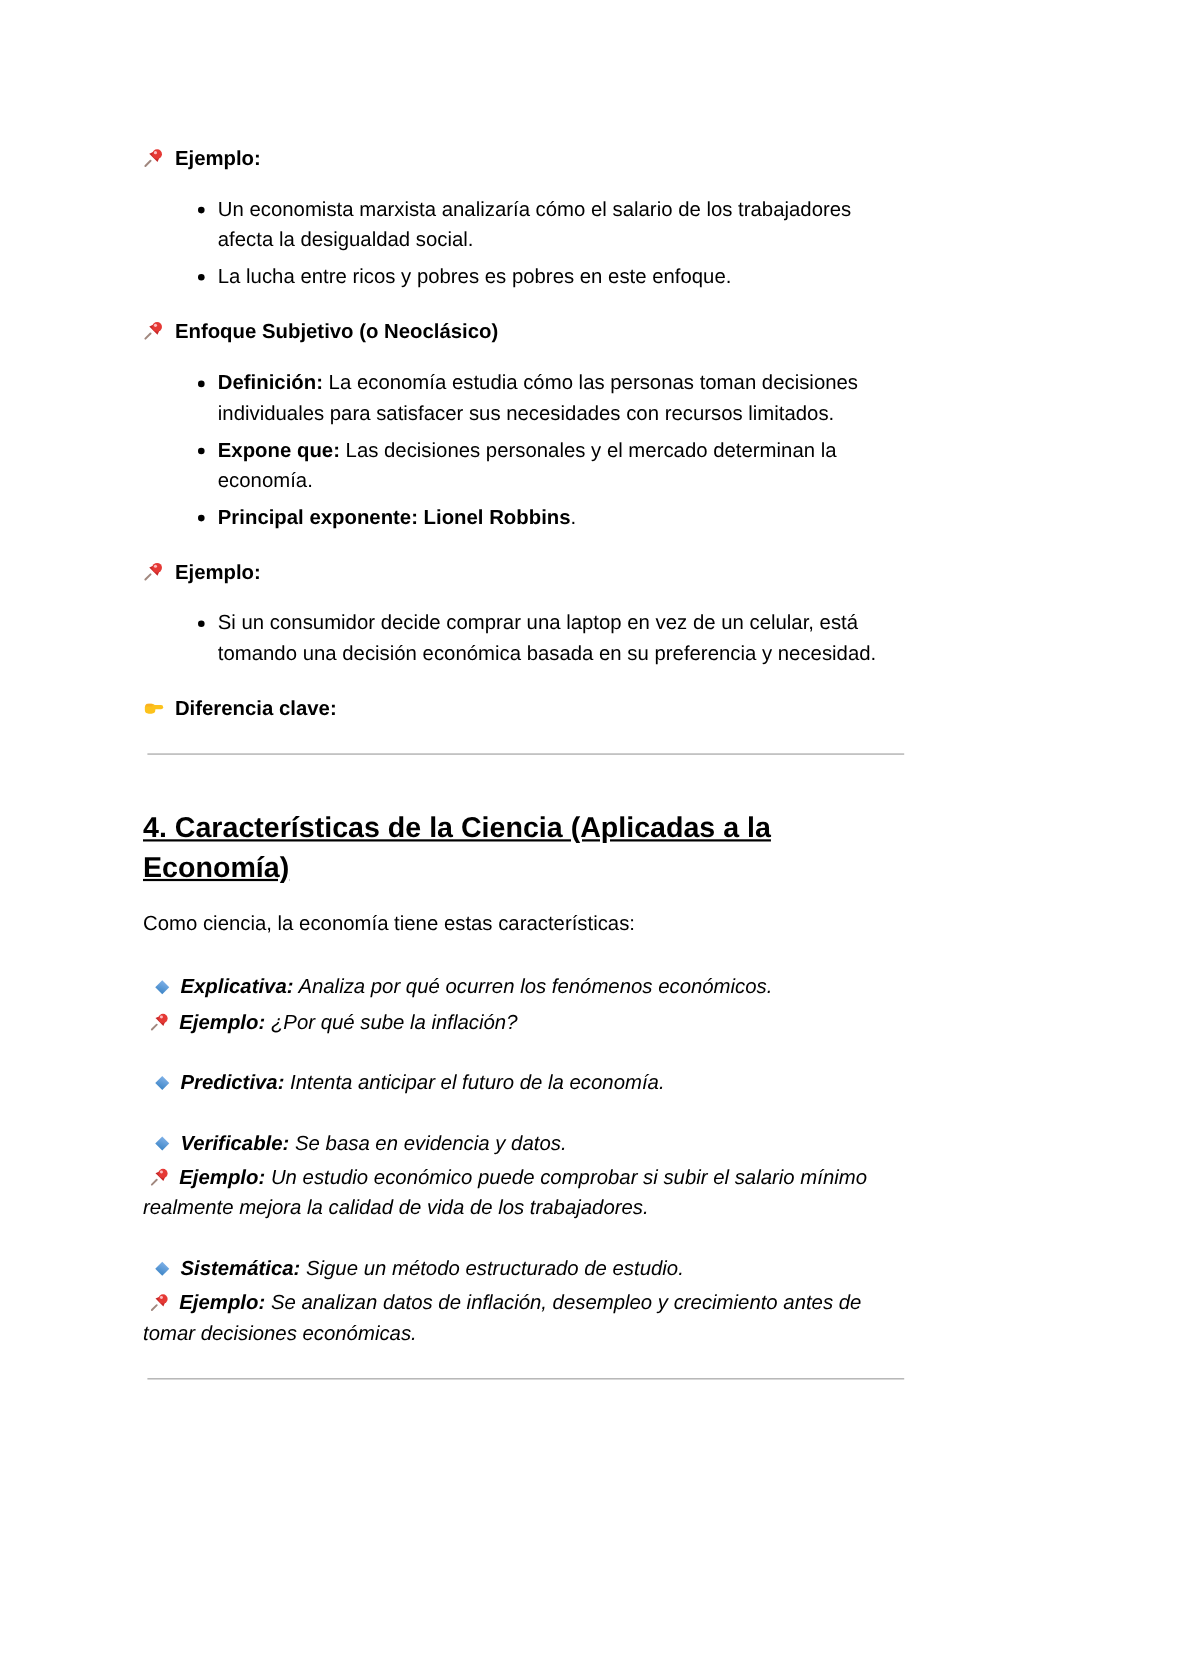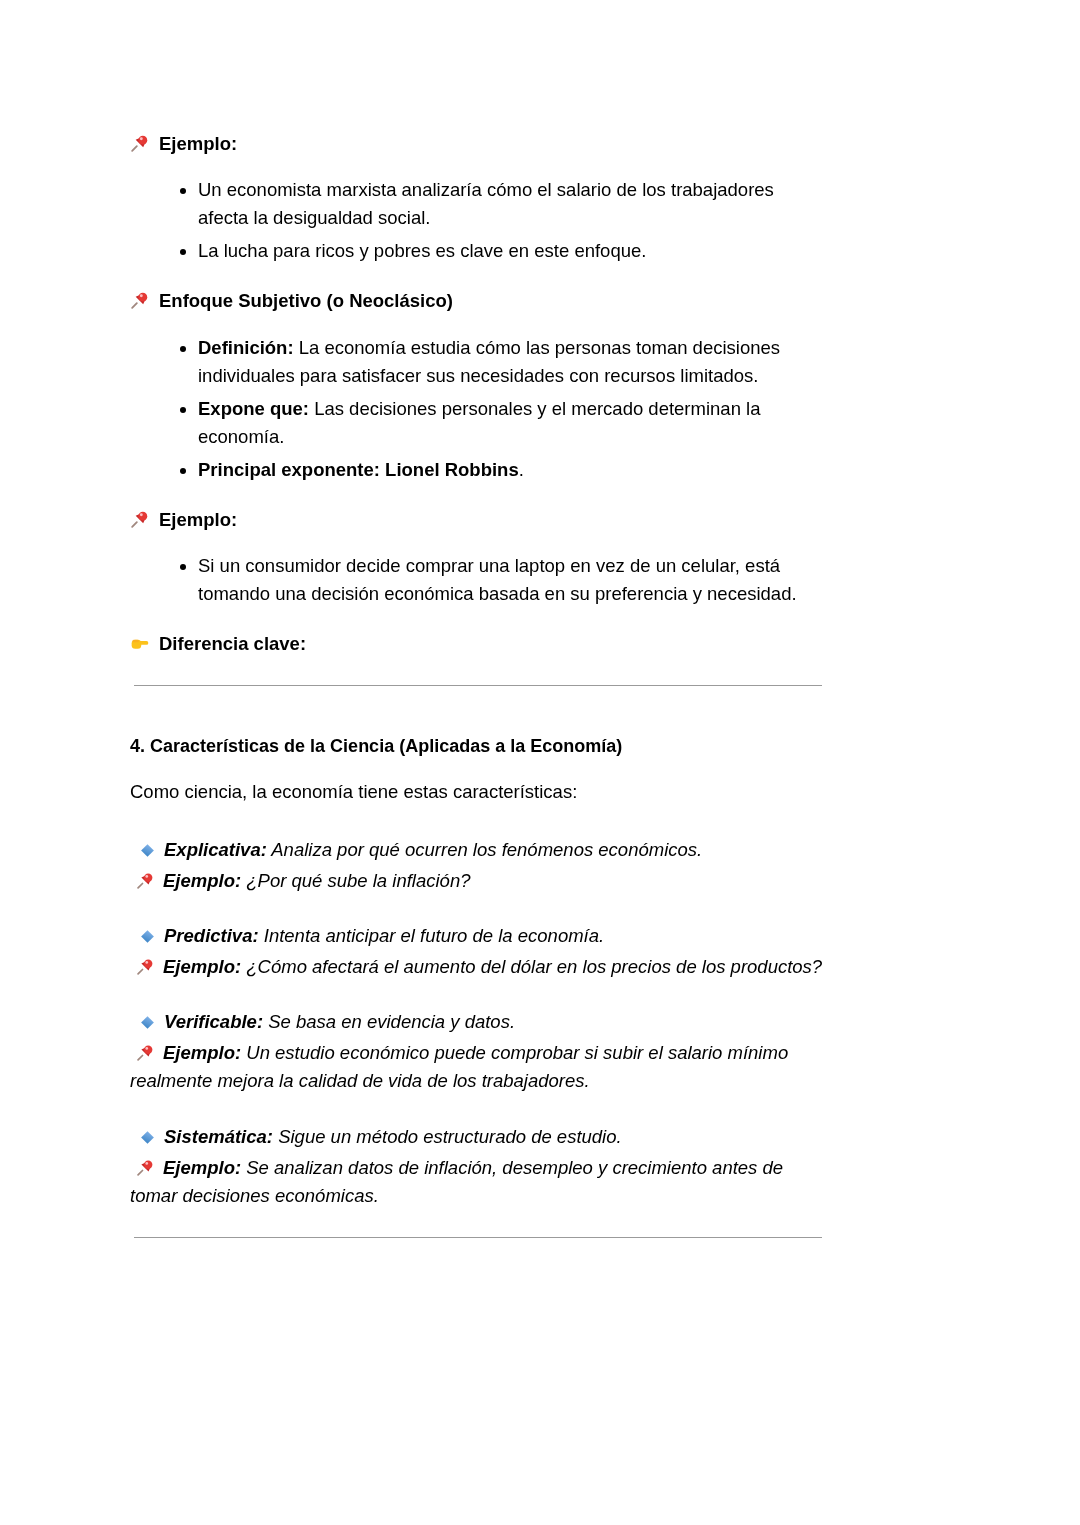--- a/index.html
+++ b/index.html
@@ -14,21 +14,21 @@
     line-height:1.52;
     color:#000000;
     overflow:hidden;
   }
   .pin-heading{margin:16px 0 0;font-weight:bold;}
   .ic{width:20px;height:20px;vertical-align:-3px;margin-right:9px;display:inline-block;}
   .ic-small{width:19px;height:19px;vertical-align:-3px;margin-right:8px;display:inline-block;}
   ul.bullets{margin:18px 0 22px;padding-left:68px;list-style:disc;}
   ul.bullets li{margin:0 0 5px;}
   hr.rule{border:none;border-top:1px solid #9b9b9b;margin:26px 3px 0 4px;}
-  h2.sec{font-size:18px;margin:48px 0 0;font-weight:bold;line-height:1.4;}
+  h2.sec{font-size:26px;margin:48px 0 0;font-weight:bold;line-height:1.4;text-decoration:underline;}
   p.intro{margin:19px 0 30px;}
   .feature{margin:0 0 27px;font-style:italic;}
   .feat-line{margin:0;text-indent:13px;}
   .ex-line{margin:3px 0 0;text-indent:6px;}
   .diamond{
     display:inline-block;width:9px;height:9px;
     margin-right:12px;vertical-align:1px;
     background:linear-gradient(160deg,#7fb1e8 0%,#3d85c6 100%);
     transform:rotate(45deg);
   }
@@ -55,21 +55,21 @@
 </svg>
 
 <div class="page">
 
   <section>
     <p class="pin-heading"><svg class="ic">
           <use href="#i-pin"></use>
         </svg><strong>Ejemplo:</strong></p>
     <ul class="bullets">
       <li><span>Un economista marxista analizaría cómo el salario de los trabajadores afecta la desigualdad social.</span></li>
-      <li><span>La lucha para ricos y pobres es clave en este enfoque.</span></li>
+      <li><span>La lucha entre ricos y pobres es pobres en este enfoque.</span></li>
     </ul>
   </section>
 
   <section>
     <p class="pin-heading"><svg class="ic">
           <use href="#i-pin"></use>
         </svg><strong>Enfoque Subjetivo (o Neoclásico)</strong></p>
     <ul class="bullets">
       <li><strong>Definición:</strong><span> La economía estudia cómo las personas toman decisiones individuales para satisfacer sus necesidades con recursos limitados.</span></li>
       <li><strong>Expone que:</strong><span> Las decisiones personales y el mercado determinan la economía.</span></li>
@@ -100,23 +100,20 @@
 
     <div class="feature">
       <p class="feat-line"><span class="diamond"></span><strong>Explicativa:</strong><span> Analiza por qué ocurren los fenómenos económicos.</span></p>
       <p class="ex-line"><svg class="ic-small">
             <use href="#i-pin"></use>
           </svg><strong>Ejemplo:</strong><span> ¿Por qué sube la inflación?</span></p>
     </div>
 
     <div class="feature">
       <p class="feat-line"><span class="diamond"></span><strong>Predictiva:</strong><span> Intenta anticipar el futuro de la economía.</span></p>
-      <p class="ex-line"><svg class="ic-small">
-            <use href="#i-pin"></use>
-          </svg><strong>Ejemplo:</strong><span> ¿Cómo afectará el aumento del dólar en los precios de los productos?</span></p>
     </div>
 
     <div class="feature">
       <p class="feat-line"><span class="diamond"></span><strong>Verificable:</strong><span> Se basa en evidencia y datos.</span></p>
       <p class="ex-line"><svg class="ic-small">
             <use href="#i-pin"></use>
           </svg><strong>Ejemplo:</strong><span> Un estudio económico puede comprobar si subir el salario mínimo realmente mejora la calidad de vida de los trabajadores.</span></p>
     </div>
 
     <div class="feature">

